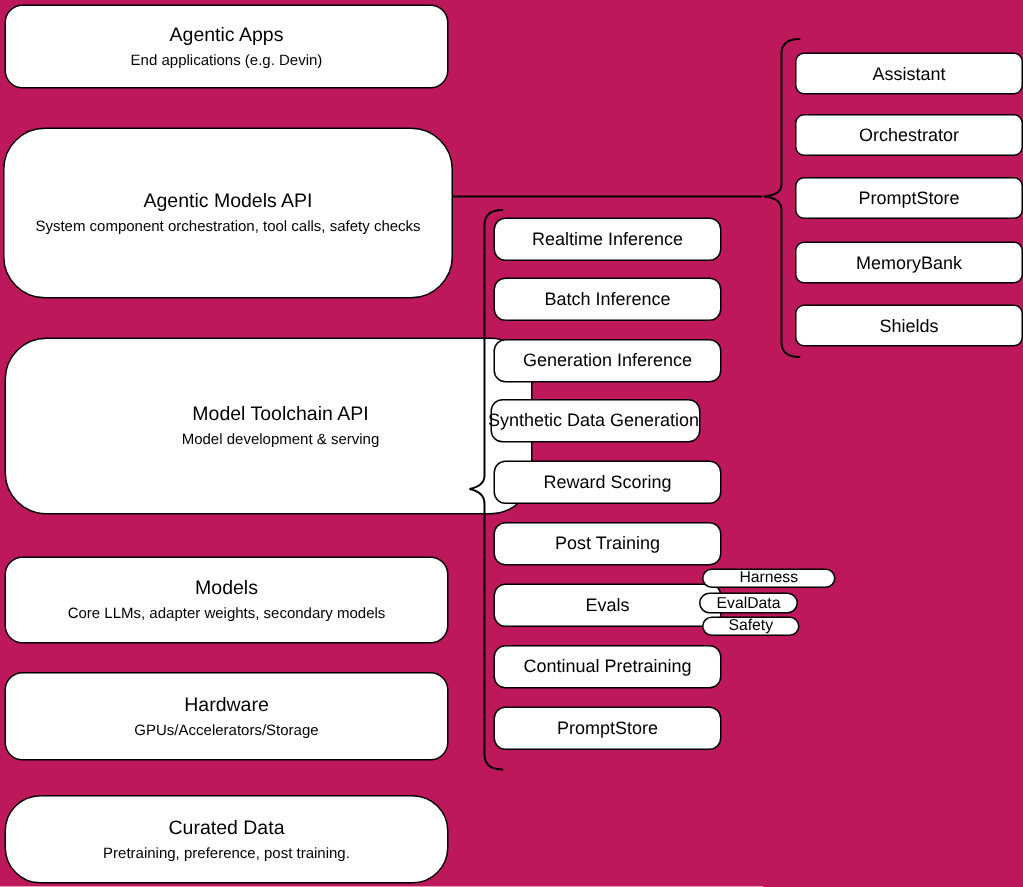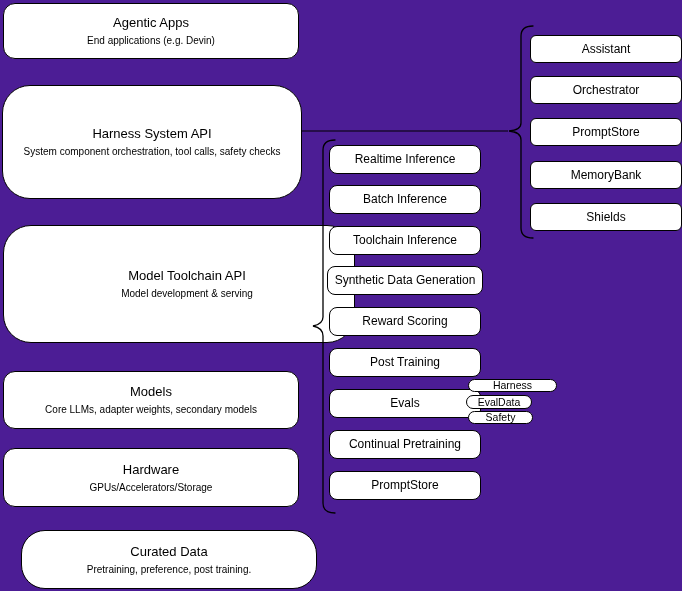--- a/index.html
+++ b/index.html
@@ -1,20 +1,20 @@
 <!DOCTYPE html>
 <html><head>
 <meta charset="utf-8">
 <style>
   html, body { margin: 0; padding: 0; background: #ffffff; }
   .canvas {
     position: relative;
     width: 682px;
     height: 591px;
-    background: #4c1d95;
+    background: #be185d;
     font-family: "Liberation Sans", sans-serif;
     color: #000000;
     overflow: hidden;
   }
   .node {
     position: absolute;
     box-sizing: border-box;
     background: #ffffff;
     border: 1px solid #000000;
     display: flex;
@@ -26,28 +26,28 @@
   .node .title { font-size: 13px; line-height: 15px; white-space: nowrap; }
   .node .subtitle { font-size: 10px; line-height: 12px; margin-top: 5px; white-space: nowrap; }
   .label { font-size: 12px; line-height: 13px; white-space: nowrap; }
 
   
   .lb1 { left: 3px;  top: 3px;   width: 296px; height: 56px;  border-radius: 12px; }
   .lb2 { left: 2px;  top: 85px;  width: 300px; height: 114px; border-radius: 28px; }
   .lb3 { left: 3px;  top: 225px; width: 352px; height: 118px; border-radius: 28px; padding-left: 16px; }
   .lb4 { left: 3px;  top: 371px; width: 296px; height: 58px;  border-radius: 12px; }
   .lb5 { left: 3px;  top: 448px; width: 296px; height: 59px;  border-radius: 12px; }
-  .lb6 { left: 3px;  top: 530px; width: 296px; height: 59px;  border-radius: 24px; margin-left: 18px; }
+  .lb6 { left: 3px;  top: 530px; width: 296px; height: 59px;  border-radius: 24px; }
 
   
   .mb { left: 329px; width: 152px; height: 29px; border-radius: 8px; }
   .mb1 { top: 145px; }
   .mb2 { top: 185px; justify-content: center; }
   .mb3 { top: 226px; }
-  .mb4 { top: 266px; left: 327px; width: 156px; }
+  .mb4 { top: 266px; left: 327px; width: 140px; align-items: flex-end; }
   .mb5 { top: 307px; }
   .mb6 { top: 348px; }
   .mb7 { top: 389px; }
   .mb8 { top: 430px; }
   .mb9 { top: 471px; }
 
   
   .pill { border-radius: 8px; z-index: 3; }
   .pill .label { font-size: 10.5px; line-height: 11px; }
   .p1 { left: 468px; top: 379px; width: 89px; height: 13px; }
@@ -74,21 +74,21 @@
 <body>
 
 <div class="canvas">
 
   <div class="node lb1">
     <div class="title">Agentic Apps</div>
     <div class="subtitle">End applications (e.g. Devin)</div>
   </div>
 
   <div class="node lb2">
-    <div class="title">Harness System API</div>
+    <div class="title">Agentic Models API</div>
     <div class="subtitle">System component orchestration, tool calls, safety checks</div>
   </div>
 
   <div class="node lb3">
     <div class="title">Model Toolchain API</div>
     <div class="subtitle">Model development &amp; serving</div>
   </div>
 
   <div class="node lb4">
     <div class="title">Models</div>
@@ -105,21 +105,21 @@
     <div class="subtitle">Pretraining, preference, post training.</div>
   </div>
 
   <div class="node mb mb1">
     <span class="label">Realtime Inference</span>
   </div>
   <div class="node mb mb2">
     <span class="label">Batch Inference</span>
   </div>
   <div class="node mb mb3">
-    <span class="label">Toolchain Inference</span>
+    <span class="label">Generation Inference</span>
   </div>
   <div class="node mb mb4">
     <span class="label">Synthetic Data Generation</span>
   </div>
   <div class="node mb mb5">
     <span class="label">Reward Scoring</span>
   </div>
   <div class="node mb mb6">
     <span class="label">Post Training</span>
   </div>

